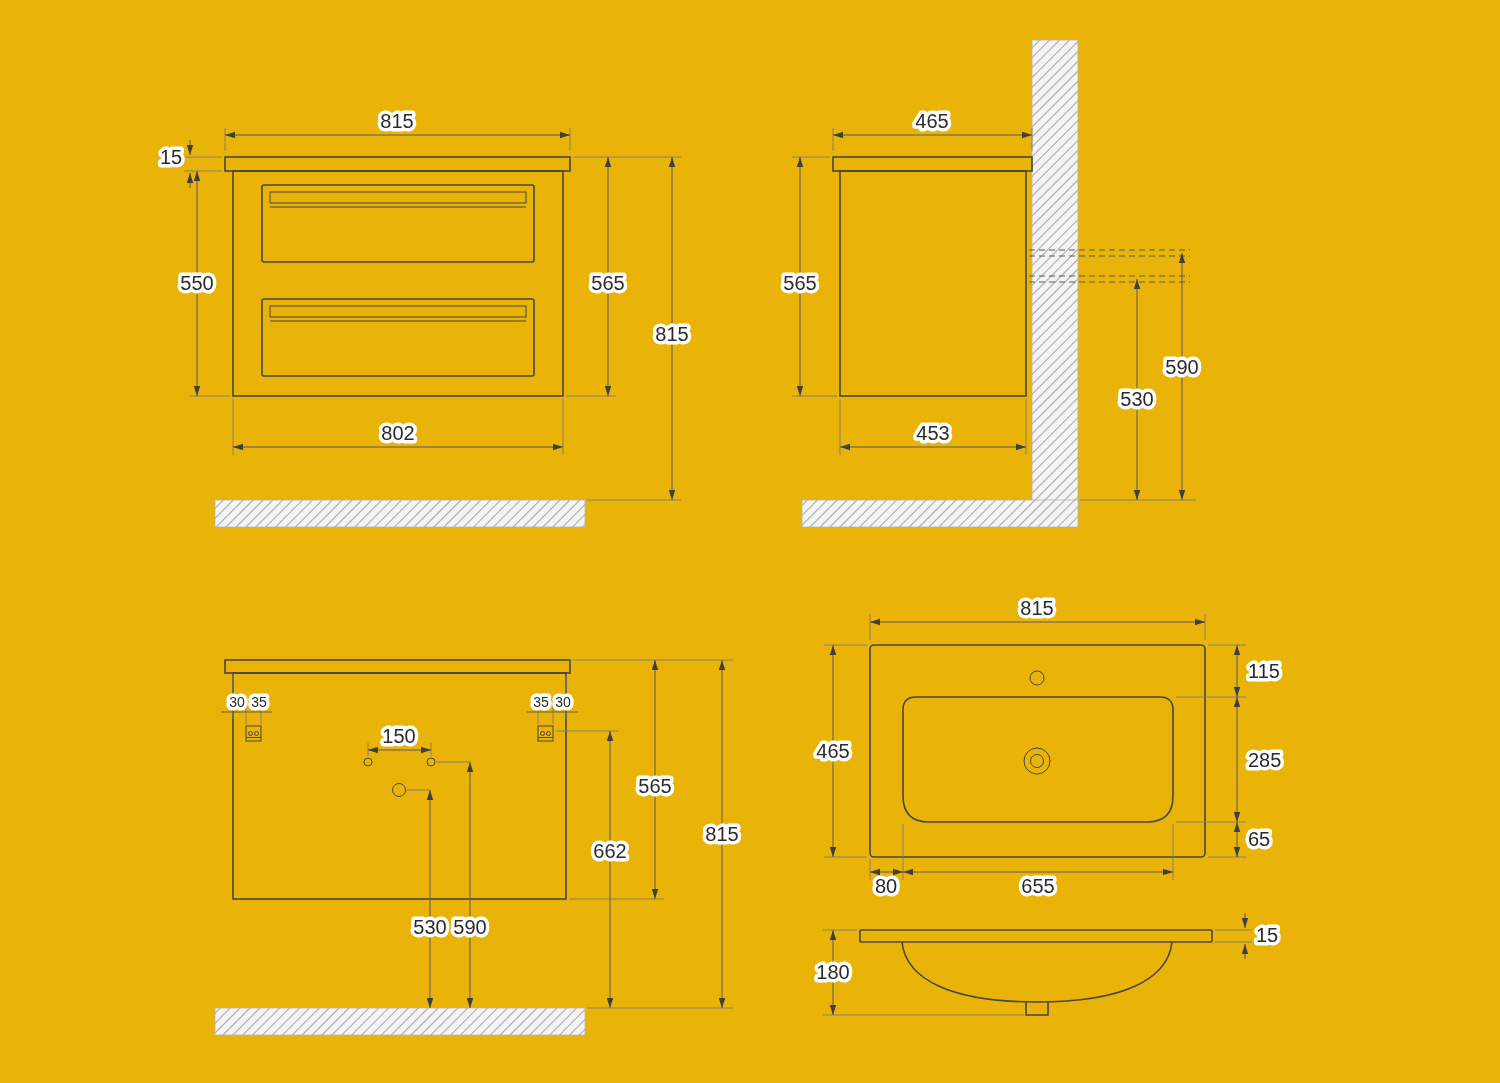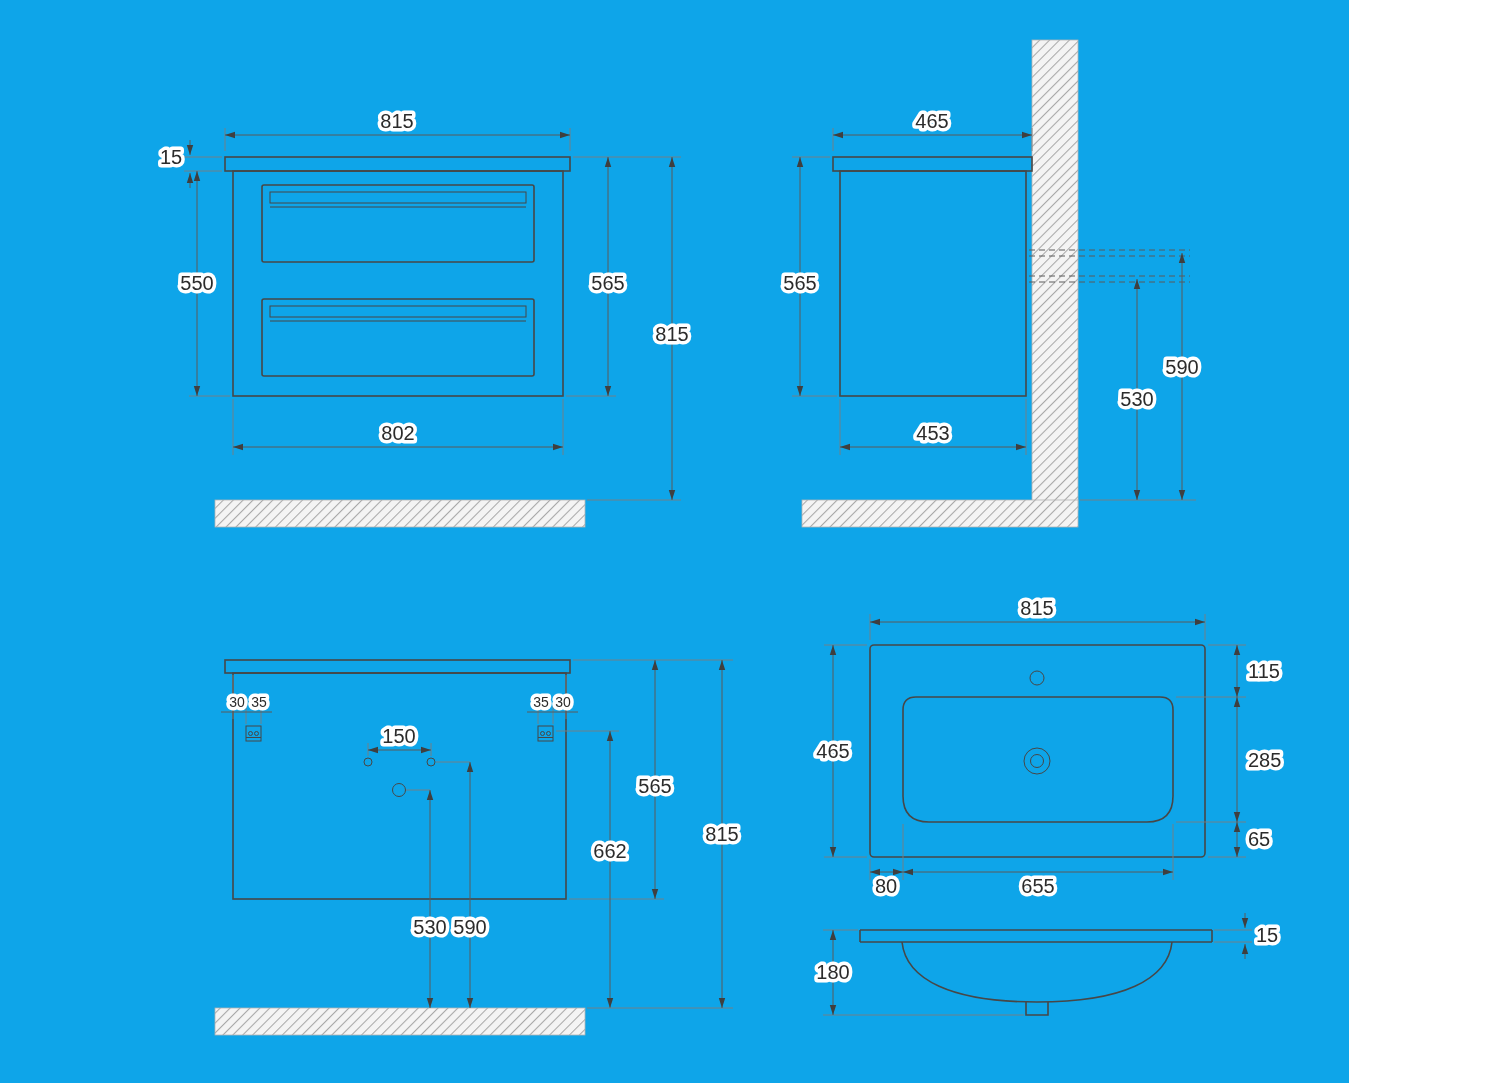--- a/index.html
+++ b/index.html
@@ -1,16 +1,16 @@
 <!DOCTYPE html>
 <html><head>
 <meta charset="utf-8">
 <style>
   html,body{margin:0;padding:0;background:#ffffff;}
-  .stage{position:relative;width:1349px;height:1083px;background:#0ea5e9;overflow:hidden;
+  .stage{position:relative;width:1500px;height:1083px;background:#eab308;overflow:hidden;
          font-family:"Liberation Sans","DejaVu Sans",sans-serif;}
   svg{display:block;}
   .obj{fill:none;stroke:#474747;stroke-width:1.6;}
   .obj-thin{fill:none;stroke:#474747;stroke-width:1;}
   .ext{stroke:#7d7d7d;stroke-width:0.9;fill:none;}
   .dim{stroke:#5a5a5a;stroke-width:1;fill:none;}
   .dash{stroke:#5a5a5a;stroke-width:1;fill:none;stroke-dasharray:6 4;}
   .hatch{fill:url(#hatch);stroke:#b3b3b3;stroke-width:0.8;}
   .dt{font-family:"Liberation Sans","DejaVu Sans",sans-serif;font-size:20px;fill:#2b2b2b;
       text-anchor:middle;paint-order:stroke fill;stroke:#ffffff;stroke-width:7px;stroke-linejoin:round;}

